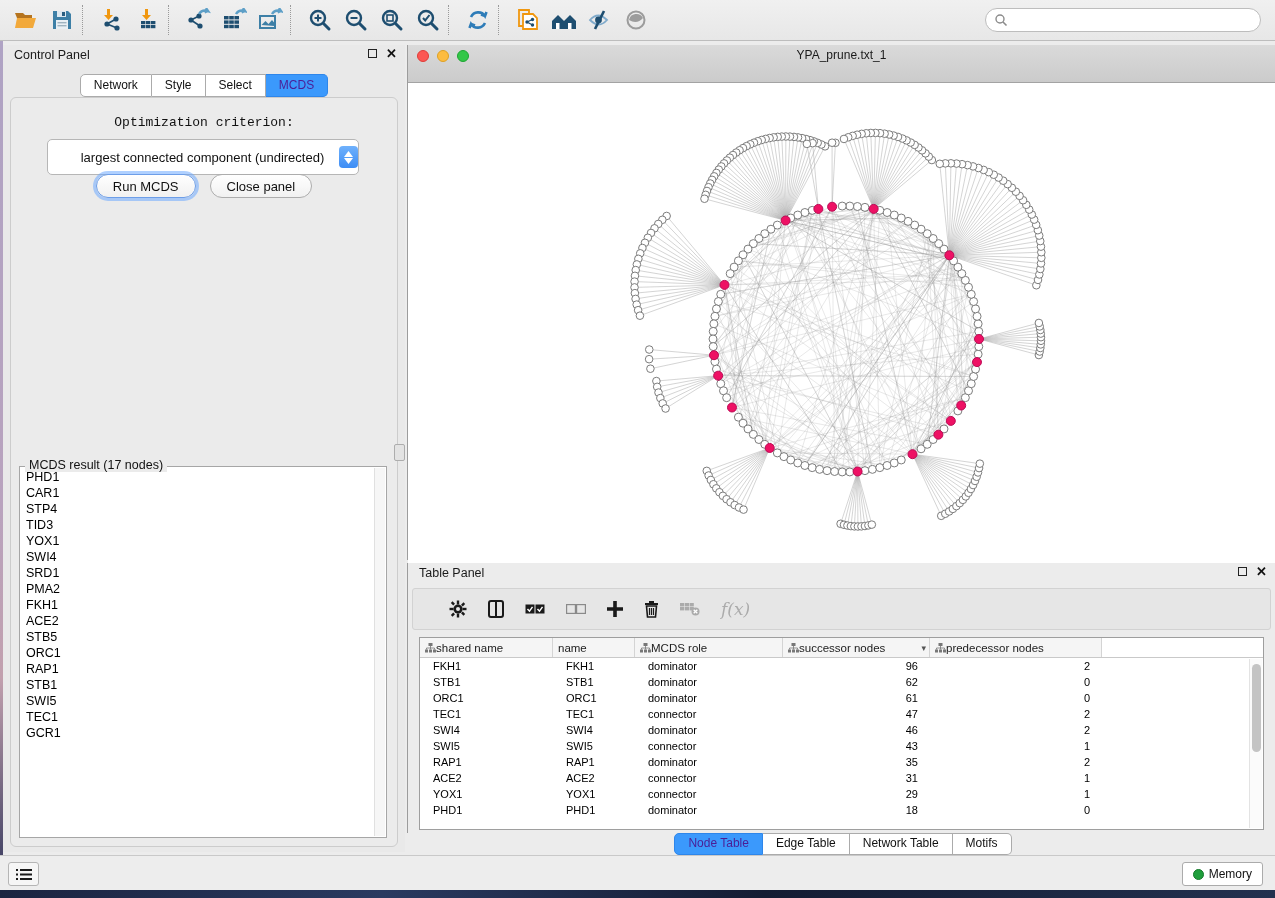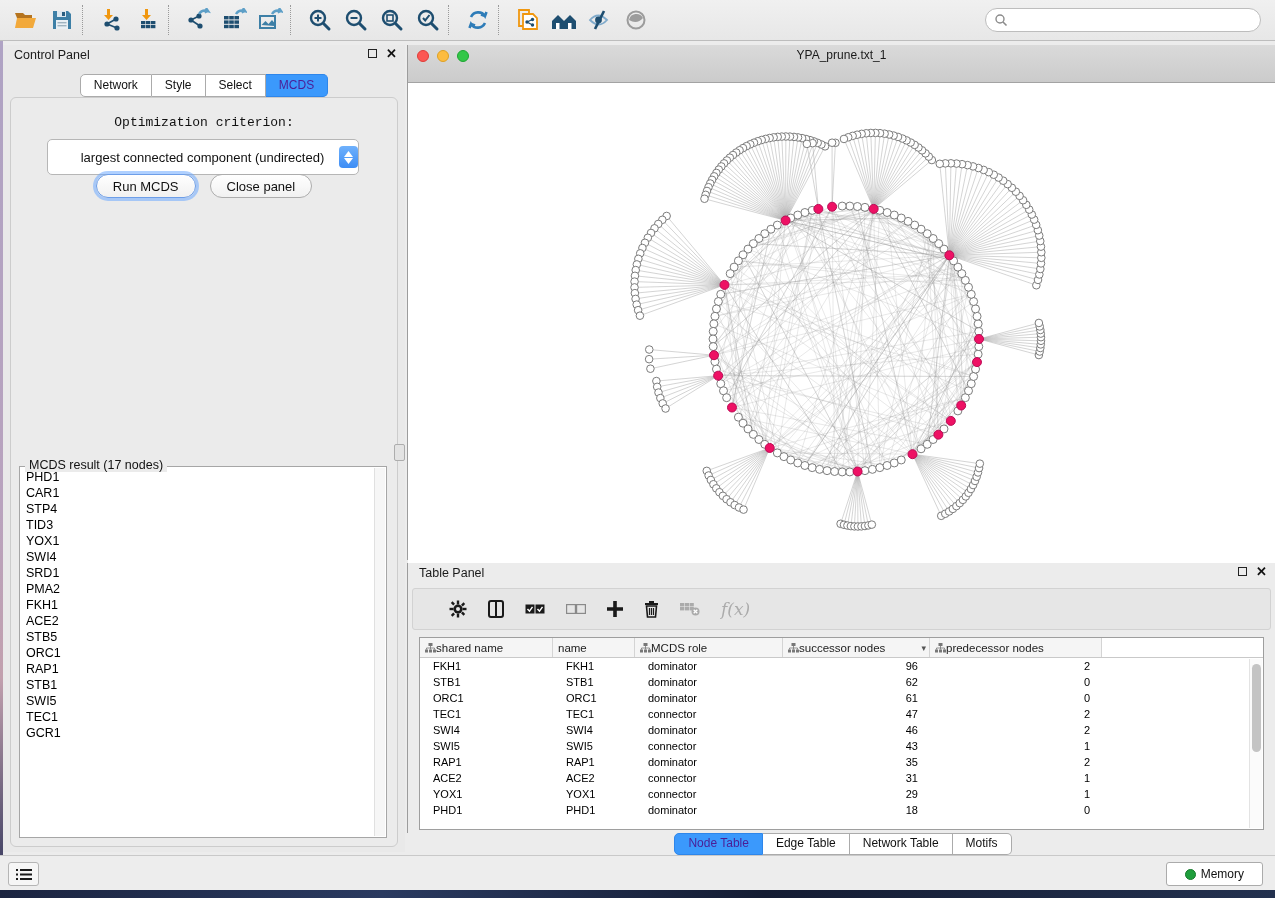--- a/index.html
+++ b/index.html
@@ -98,21 +98,21 @@
   .tbl-thumb { position:absolute; left:2px; top:5px; width:9px; height:88px; background:#C4C4C4; border-radius:5px; }
 
   #bottom-tabs { position:absolute; left:409px; top:833px; width:868px; height:22px; display:flex; justify-content:center; background:#ECECEC;}
   #bottom-tabs .tab { font-size:12px; padding:2px 13px 3px; }
 
   
   #status-bar { position:absolute; left:0; top:855px; width:1275px; height:35px; background:#EDEDED; border-top:1px solid #C9C9C9; }
   .list-btn { position:absolute; left:8px; top:6px; width:31px; height:24px; background:#F6F6F6;
     border:1px solid #B5B5B5; border-radius:3px; display:flex; align-items:center; justify-content:center; }
   .memory-btn { position:absolute; right:12px; top:6px; height:24px; background:#fff; border:1px solid #ABABAB;
-    border-radius:3px; display:flex; align-items:center; gap:5px; padding:0 18px; font-size:12px; }
+    border-radius:3px; display:flex; align-items:center; gap:5px; padding:0 10px; font-size:12px; }
   .mem-dot { width:11px; height:11px; border-radius:50%; background:#1F9E3C; border:1px solid #157A2B; }
 </style>
 </head>
 <body>
 
 <div class="wall-left"></div>
 <div class="wall-bottom"></div>
 
 <div id="toolbar">
   <span class="tbtn">

